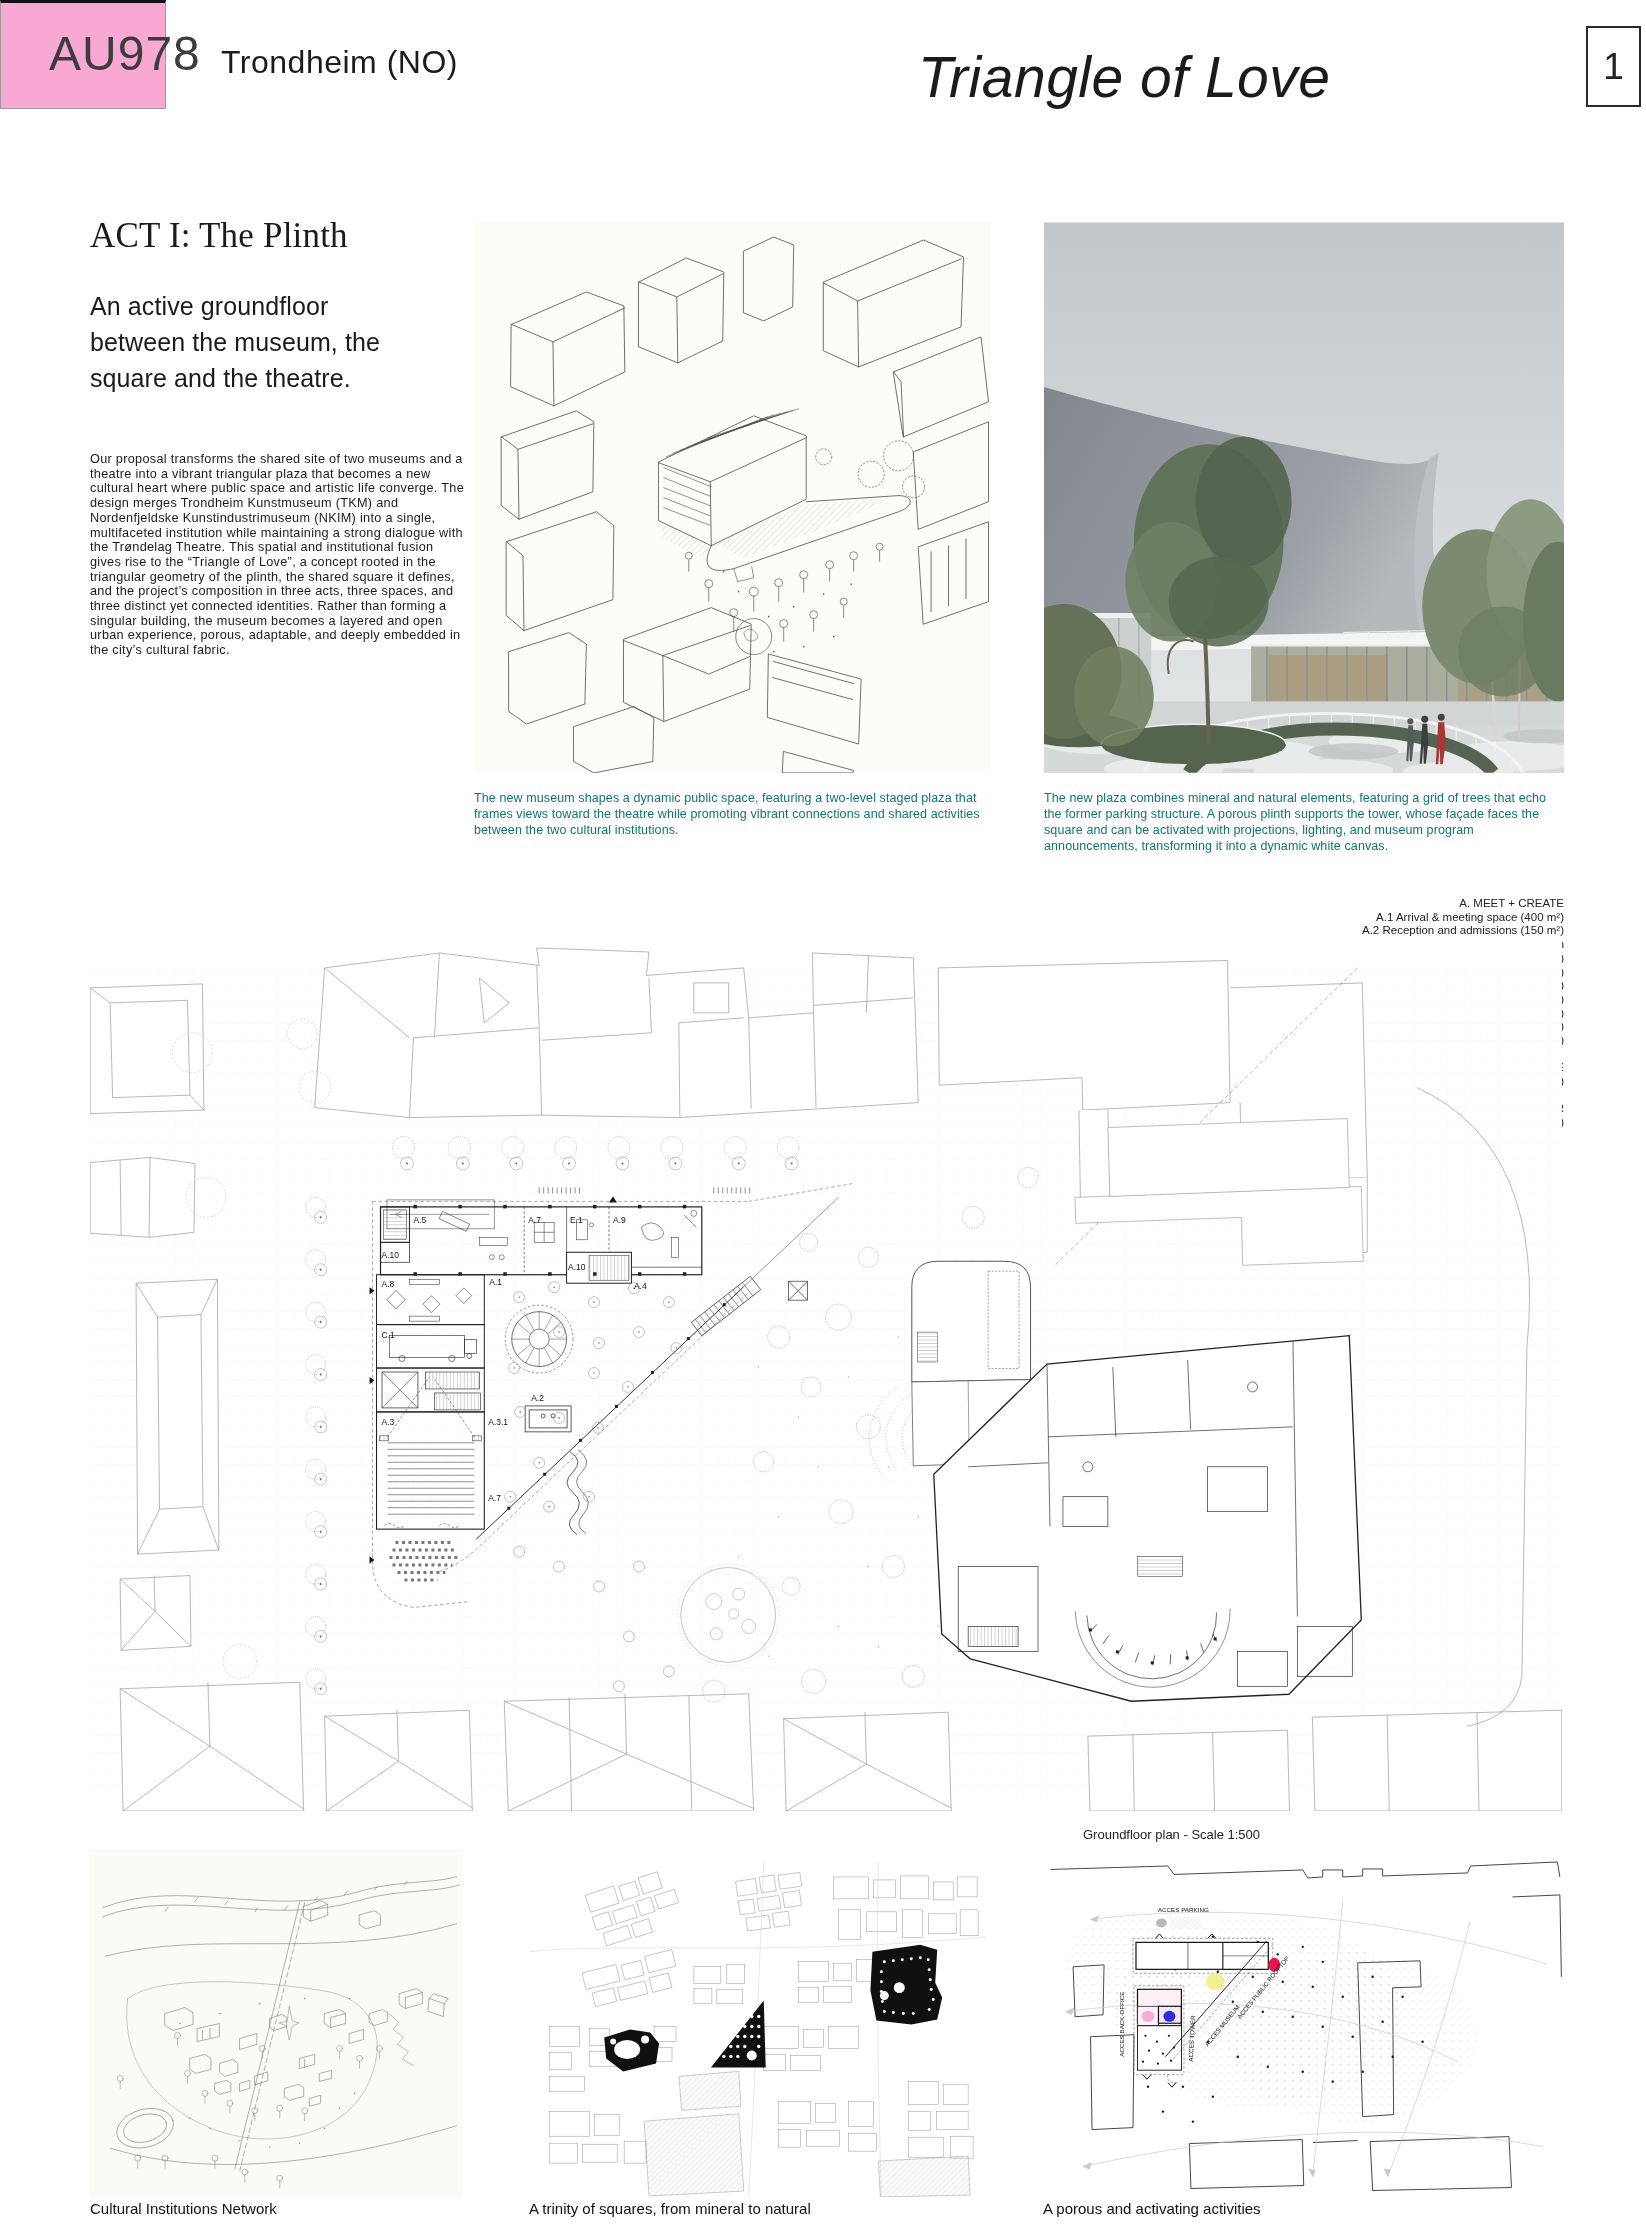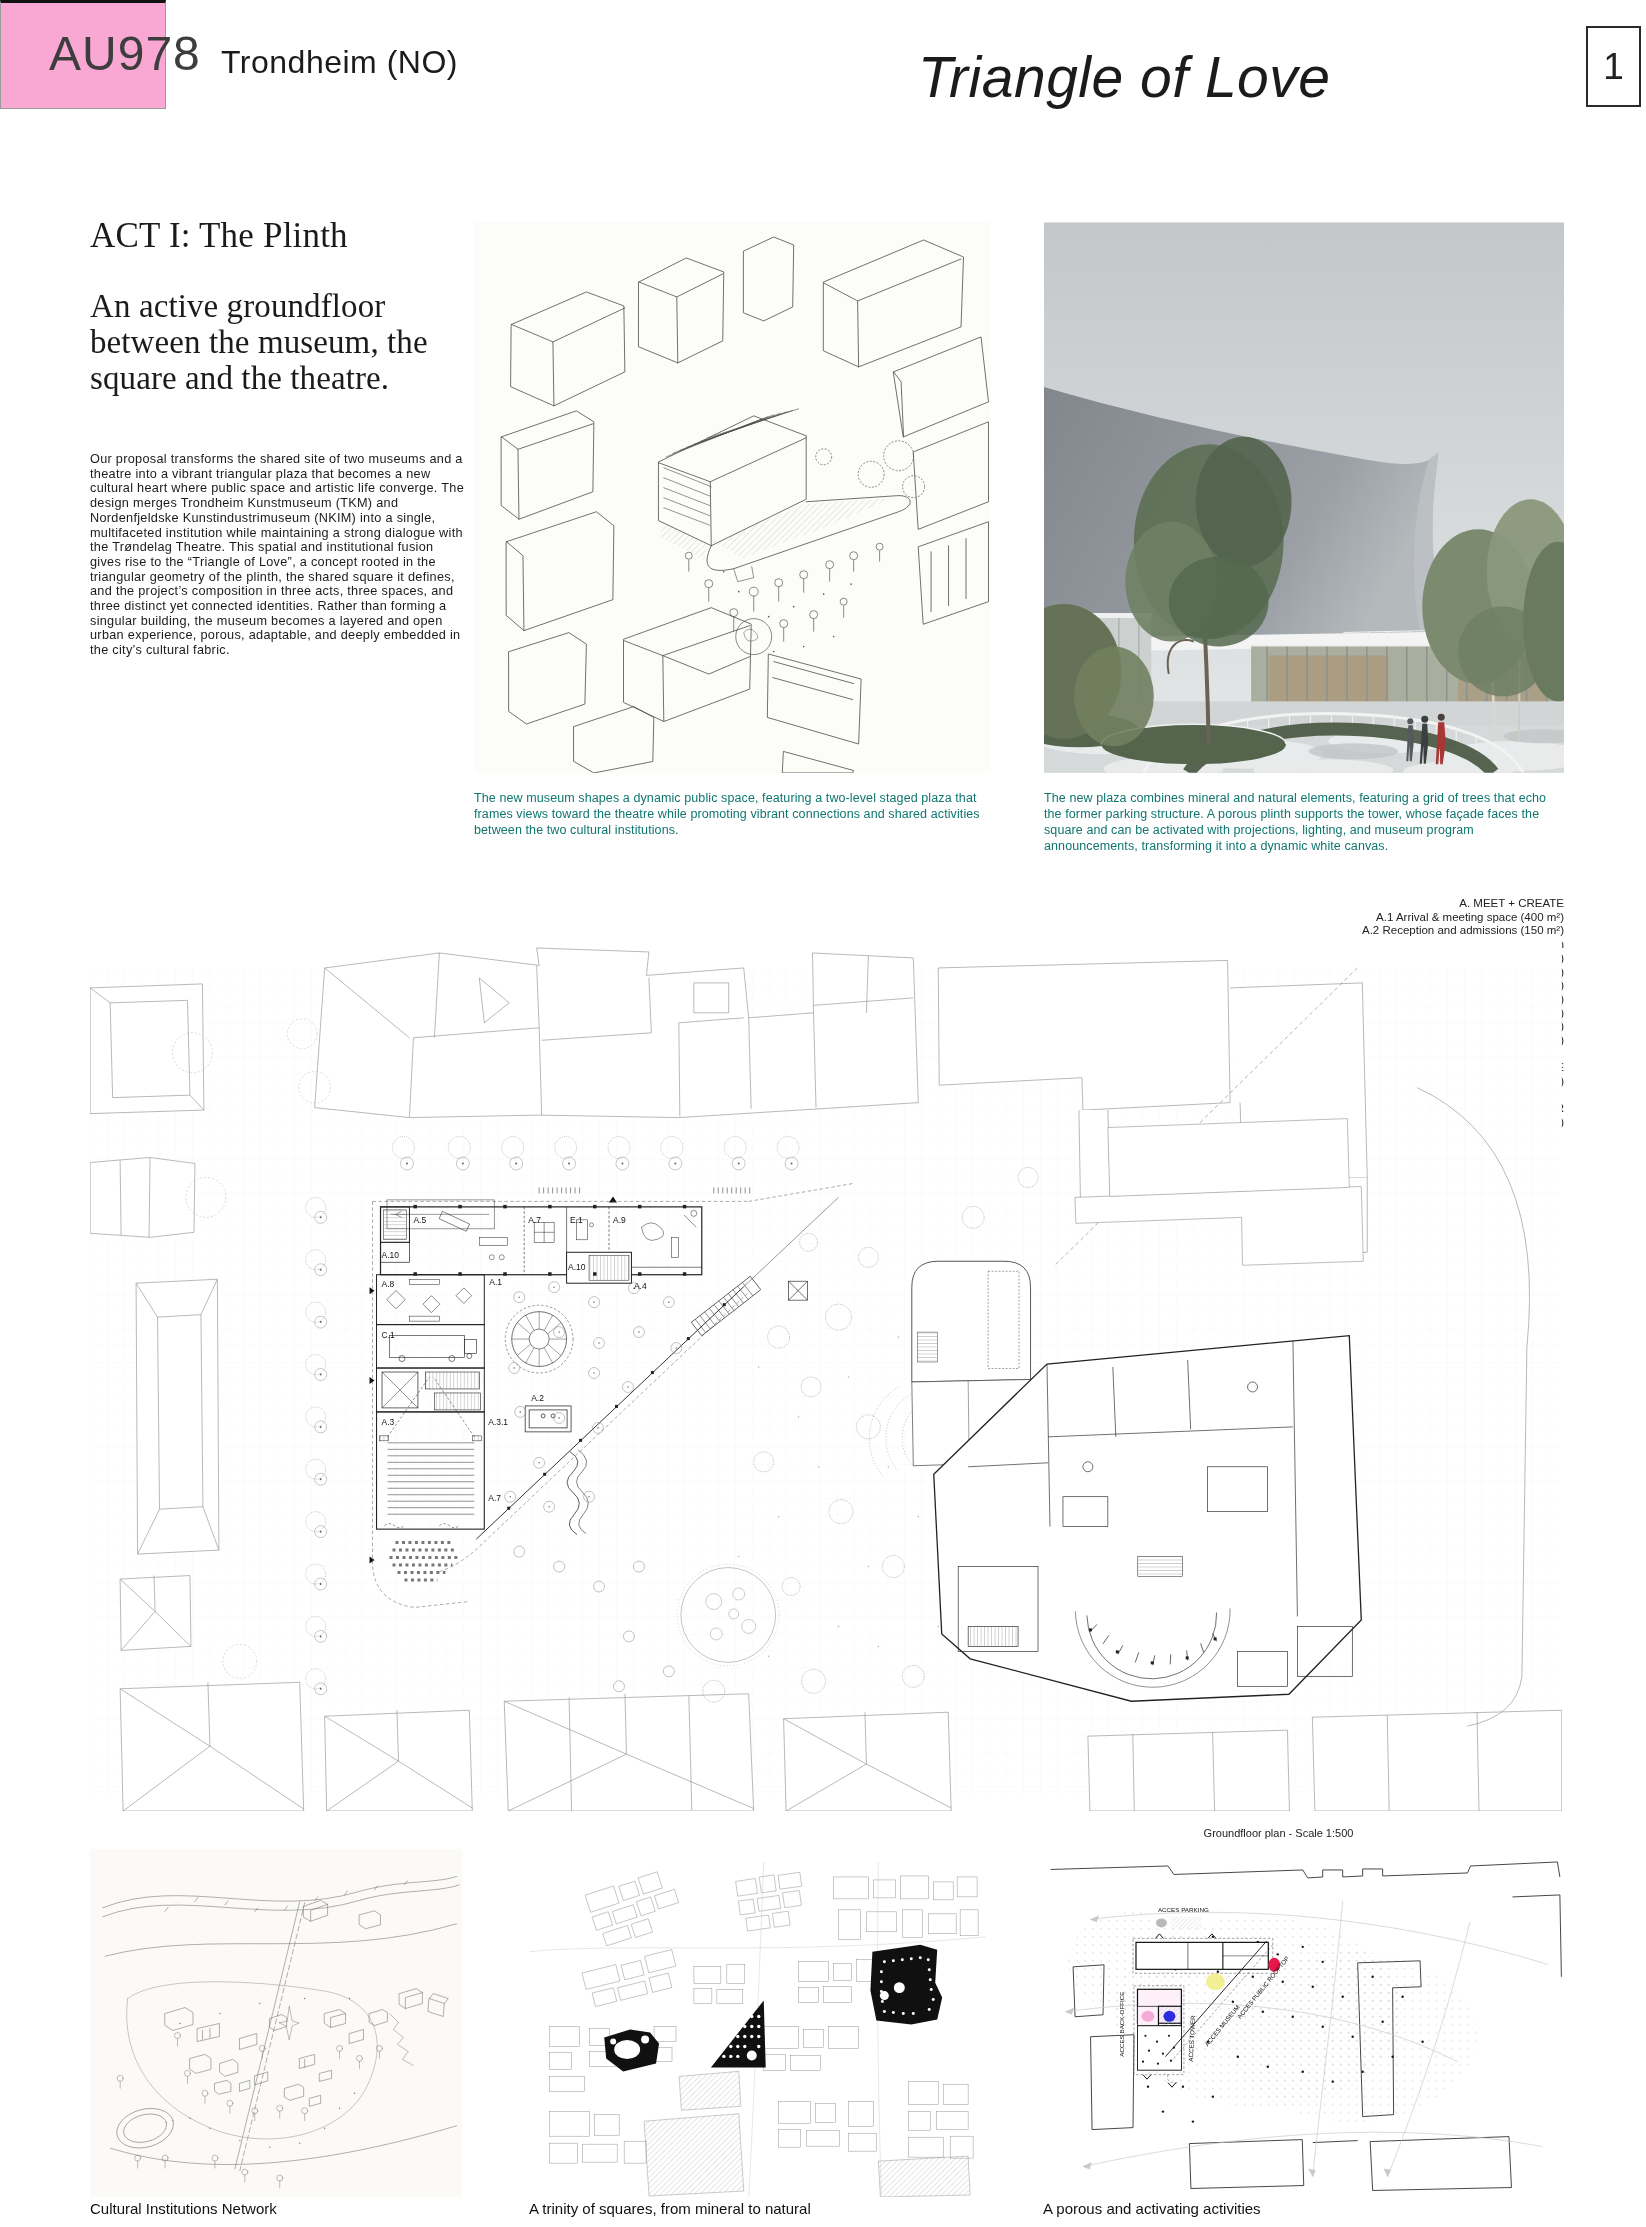--- a/index.html
+++ b/index.html
@@ -6,32 +6,32 @@
   body{width:1647px;height:2227px;position:relative;font-family:"Liberation Sans",sans-serif;color:#1b1b1b;overflow:hidden;}
   .abs{position:absolute;}
   
   .id-box{left:0;top:0;width:166px;height:109px;border:1px solid #9a9a9a;border-top:3.5px solid #111;box-sizing:border-box;background:#f9a8d4;}
   .id-box span{position:absolute;left:48px;top:23px;font-size:48px;color:#3d3d3d;letter-spacing:1px;white-space:nowrap;}
   .loc-title{left:221px;top:44px;font-size:32px;font-weight:normal;letter-spacing:0.5px;}
   .proj-title{left:918px;top:44px;font-size:57px;font-weight:normal;font-style:italic;letter-spacing:0.5px;}
   .page-box{left:1586px;top:26px;width:55px;height:81px;border:2px solid #2a2a2a;box-sizing:border-box;display:flex;align-items:center;justify-content:center;font-size:37px;color:#222;}
   
   .act-title{left:90px;top:216px;font-family:Liberation Serif, serif;font-size:35px;letter-spacing:0.2px;}
-  .act-sub{left:90px;top:288px;width:339px;font-size:33px;line-height:36px;letter-spacing:0.1px;font-family:Liberation Serif, serif;}
+  .act-sub{left:90px;top:288px;width:339px;font-size:25px;line-height:36px;letter-spacing:0.1px;}
   .act-body{left:90px;top:452px;width:377px;font-size:12.7px;line-height:14.7px;letter-spacing:0.3px;}
   
   .fig{overflow:hidden;background:#fdfdfb;}
   .fig svg{display:block;}
   .caption{font-size:12.5px;line-height:16px;letter-spacing:0.1px;color:#0f766e;}
   
   .program{left:1165px;top:897px;width:399px;text-align:right;font-size:11.5px;line-height:13.7px;color:#222;}
   .program .grp{margin-bottom:13.5px;}
   .program .hd{font-weight:normal;}
   
-  .plan-cap{left:1029px;top:1827px;width:499px;text-align:center;font-size:11px;color:#222;}
+  .plan-cap{left:1083px;top:1827px;width:499px;text-align:left;font-size:13px;color:#222;}
   .dia-cap{top:2200px;font-size:15px;color:#111;}
   text{font-family:"Liberation Sans",sans-serif;}
 </style>
 </head>
 <body>
 
 <div class="abs id-box">
   <span>AU978</span>
 </div>
 <div class="abs loc-title">Trondheim (NO)</div>

